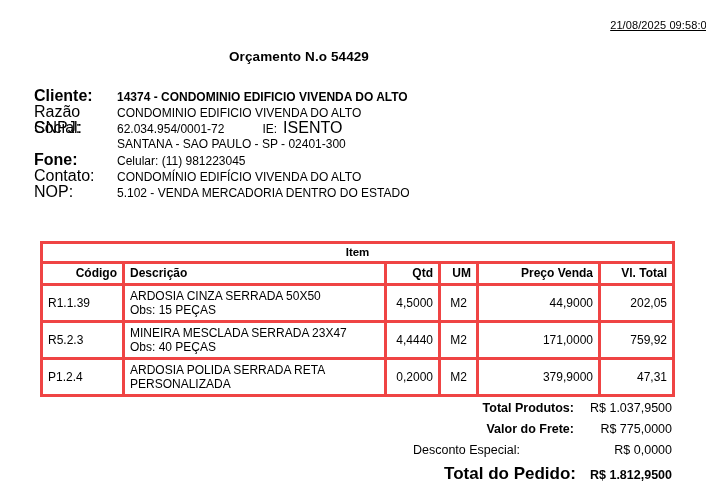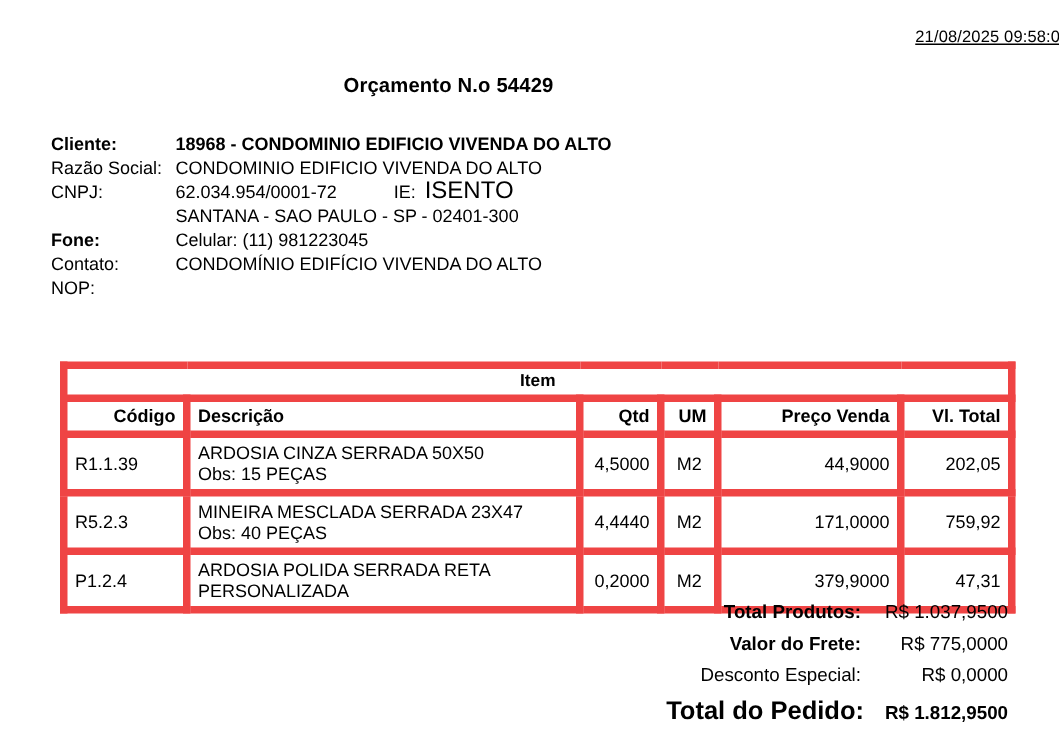--- a/index.html
+++ b/index.html
@@ -54,21 +54,21 @@
   }
   .info-row {
     display: flex;
     align-items: baseline;
     height: 16px;
     line-height: 16px;
   }
   .info-label {
     width: 83px;
     flex: 0 0 83px;
-    font-size: 12px;
+    font-size: 16px;
   }
   .info-label.b { font-weight: bold; }
   .info-value {
     font-size: 12px;
     white-space: nowrap;
   }
   .info-value.b { font-weight: bold; }
   .ie-label {
     display: inline-block;
     margin-left: 38px;
@@ -85,21 +85,21 @@
     position: absolute;
     top: 241px;
     left: 40px;
     width: 632px;
     border-collapse: collapse;
     table-layout: fixed;
     font-size: 11.5px;
   }
   .items-table th,
   .items-table td {
-    border: 5px solid #ef4444;
+    border: 3px solid #ef4444;
     padding: 0;
     vertical-align: middle;
   }
   .items-table th.group {
     text-align: center;
     font-weight: bold;
     font-size: 11.5px;
     height: 17px;
     line-height: 17px;
     padding: 0;
@@ -146,21 +146,21 @@
   }
   .totals-label {
     width: 222px;
     flex: 0 0 222px;
     text-align: right;
     font-size: 12.5px;
     font-weight: bold;
     padding-right: 7px;
     box-sizing: border-box;
   }
-  .totals-label.normal { font-weight: normal; }
+  .totals-label.normal { font-weight: normal; text-align: center; }
   .totals-value {
     width: 91px;
     flex: 0 0 91px;
     text-align: right;
     font-size: 12.5px;
   }
   .totals-row.grand {
     height: 26px;
     align-items: baseline;
   }
@@ -179,21 +179,21 @@
 
 <div class="page">
 
   <div class="timestamp">21/08/2025 09:58:08</div>
 
   <div class="doc-title">Orçamento N.o 54429</div>
 
   <div class="info-block">
     <div class="info-row">
       <span class="info-label b">Cliente:</span>
-      <span class="info-value b">18968 - CONDOMINIO EDIFICIO VIVENDA DO ALTO</span>
+      <span class="info-value b">14374 - CONDOMINIO EDIFICIO VIVENDA DO ALTO</span>
     </div>
     <div class="info-row">
       <span class="info-label">Razão Social:</span>
       <span class="info-value">CONDOMINIO EDIFICIO VIVENDA DO ALTO</span>
     </div>
     <div class="info-row">
       <span class="info-label">CNPJ:</span>
       <span class="info-value">62.034.954/0001-72</span>
       <span class="ie-label">IE:</span>
       <span class="ie-value">ISENTO</span>
@@ -205,20 +205,21 @@
     <div class="info-row">
       <span class="info-label b">Fone:</span>
       <span class="info-value">Celular: (11) 981223045</span>
     </div>
     <div class="info-row">
       <span class="info-label">Contato:</span>
       <span class="info-value">CONDOMÍNIO EDIFÍCIO VIVENDA DO ALTO</span>
     </div>
     <div class="info-row">
       <span class="info-label">NOP:</span>
+      <span class="info-value">5.102 - VENDA MERCADORIA DENTRO DO ESTADO</span>
     </div>
   </div>
 
   <table class="items-table">
     <colgroup>
       <col class="c-codigo">
         <col class="c-desc">
         <col class="c-qtd">
       <col class="c-um">
         <col class="c-preco">

